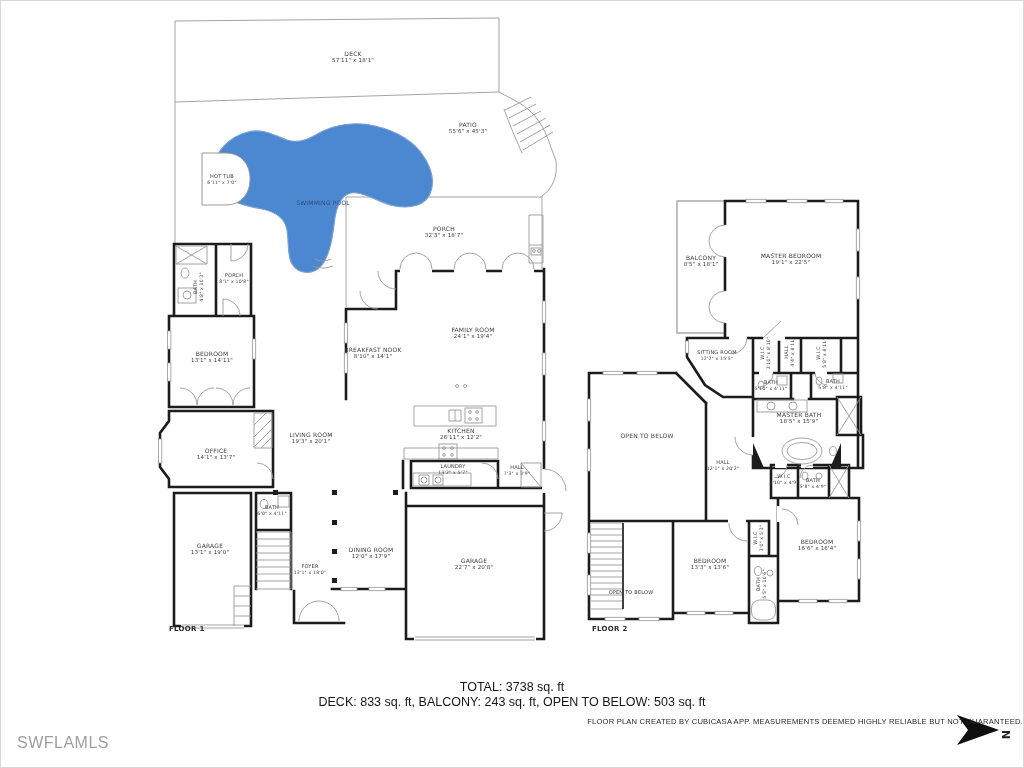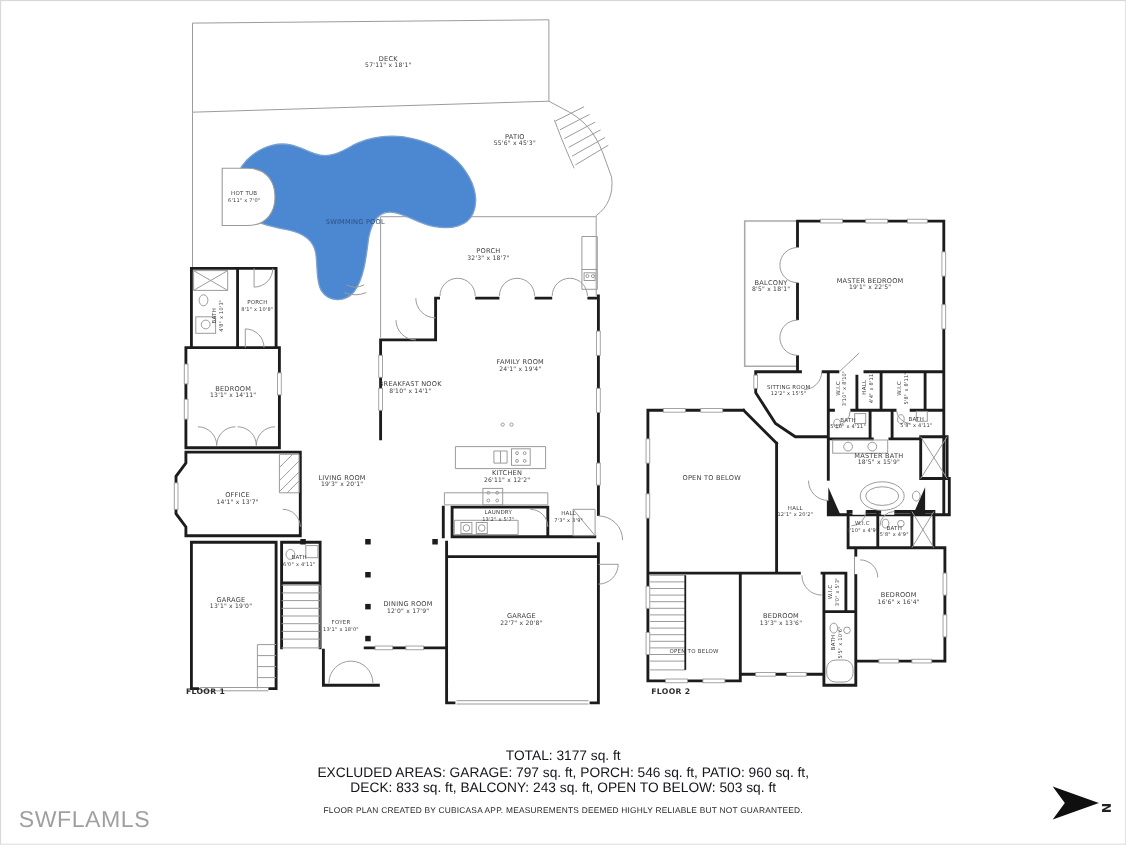--- a/index.html
+++ b/index.html
@@ -20,22 +20,22 @@
     text-align:center;font-size:6px;line-height:7px;color:#3c3c3c;
     letter-spacing:.2px;transform:translate(-50%,-50%);white-space:nowrap;}
   .lbl .dm{font-size:5.5px;}
   .lbl.xs{font-size:5px;line-height:5.6px;}
   .lbl.xs .dm{font-size:4.6px;}
   .lbl.vert{transform:translate(-50%,-50%) rotate(-90deg);}
   .lbl.pool-lbl{color:#2e4f7c;font-size:6px;}
   .floor-tag{position:absolute;font-size:7px;font-weight:700;color:#2b2b2b;letter-spacing:.3px;}
   .summary{position:absolute;left:0;right:0;top:679px;text-align:center;
     color:#15151d;font-size:12.5px;line-height:14.6px;font-family:"Liberation Sans",sans-serif;}
-  .summary .disclaimer{font-size:7.6px;margin-top:6px;letter-spacing:.2px;color:#26262b;}
-  .watermark{position:absolute;left:16px;top:733px;font-size:21px;color:#8f8f8f;
+  .summary .disclaimer{font-size:7.6px;margin-top:6px;letter-spacing:.2px;color:#26262b;text-align:right;}
+  .watermark{position:absolute;left:16px;top:733px;font-size:16px;color:#8f8f8f;
     opacity:.85;letter-spacing:.5px;font-family:"Liberation Sans",sans-serif;}
 </style>
 </head>
 <body>
 
 <div class="canvas">
 
 <svg class="plan-svg" width="1024" height="768" viewBox="0 0 1024 768">
 
   <g>
@@ -429,21 +429,20 @@
 <div class="lbl xs vert" style="left:761px;top:583px">
       <span class="nm">BATH</span>
       <span class="dm">5'5" x 10'6"</span>
     </div>
 <div class="lbl xs" style="left:630px;top:592px">
       <span class="nm">OPEN TO BELOW</span>
     </div>
 <div class="floor-tag" style="left:591px;top:624px">FLOOR 2</div>
 
 <div class="summary">
-  <div>TOTAL: 3177 sq. ft</div>
-  <div>EXCLUDED AREAS: GARAGE: 797 sq. ft, PORCH: 546 sq. ft, PATIO: 960 sq. ft,</div>
+  <div>TOTAL: 3738 sq. ft</div>
   <div>DECK: 833 sq. ft, BALCONY: 243 sq. ft, OPEN TO BELOW: 503 sq. ft</div>
   <div class="disclaimer">FLOOR PLAN CREATED BY CUBICASA APP. MEASUREMENTS DEEMED HIGHLY RELIABLE BUT NOT GUARANTEED.</div>
 </div>
 
 <div class="watermark">SWFLAMLS</div>
 
 </div>
 
 </body></html>

